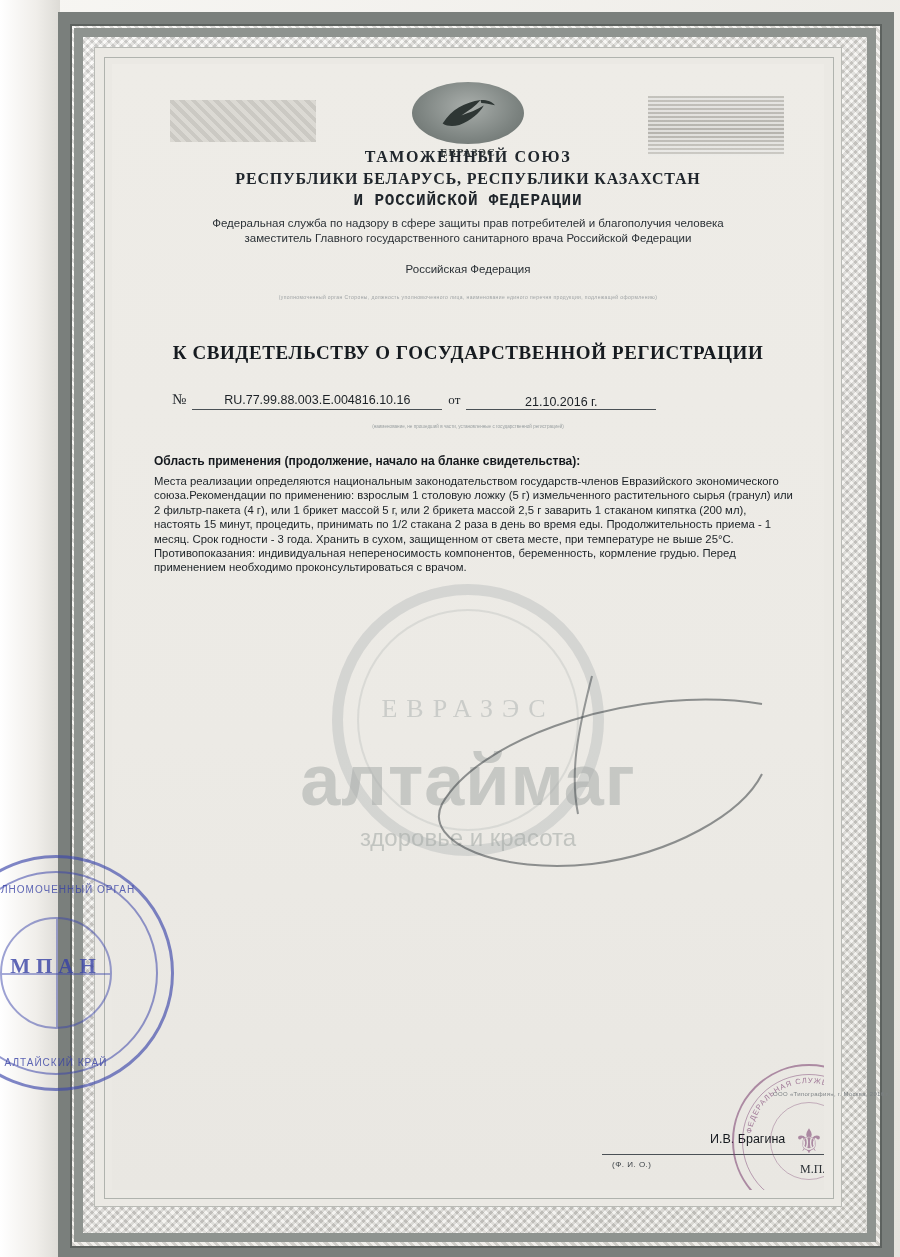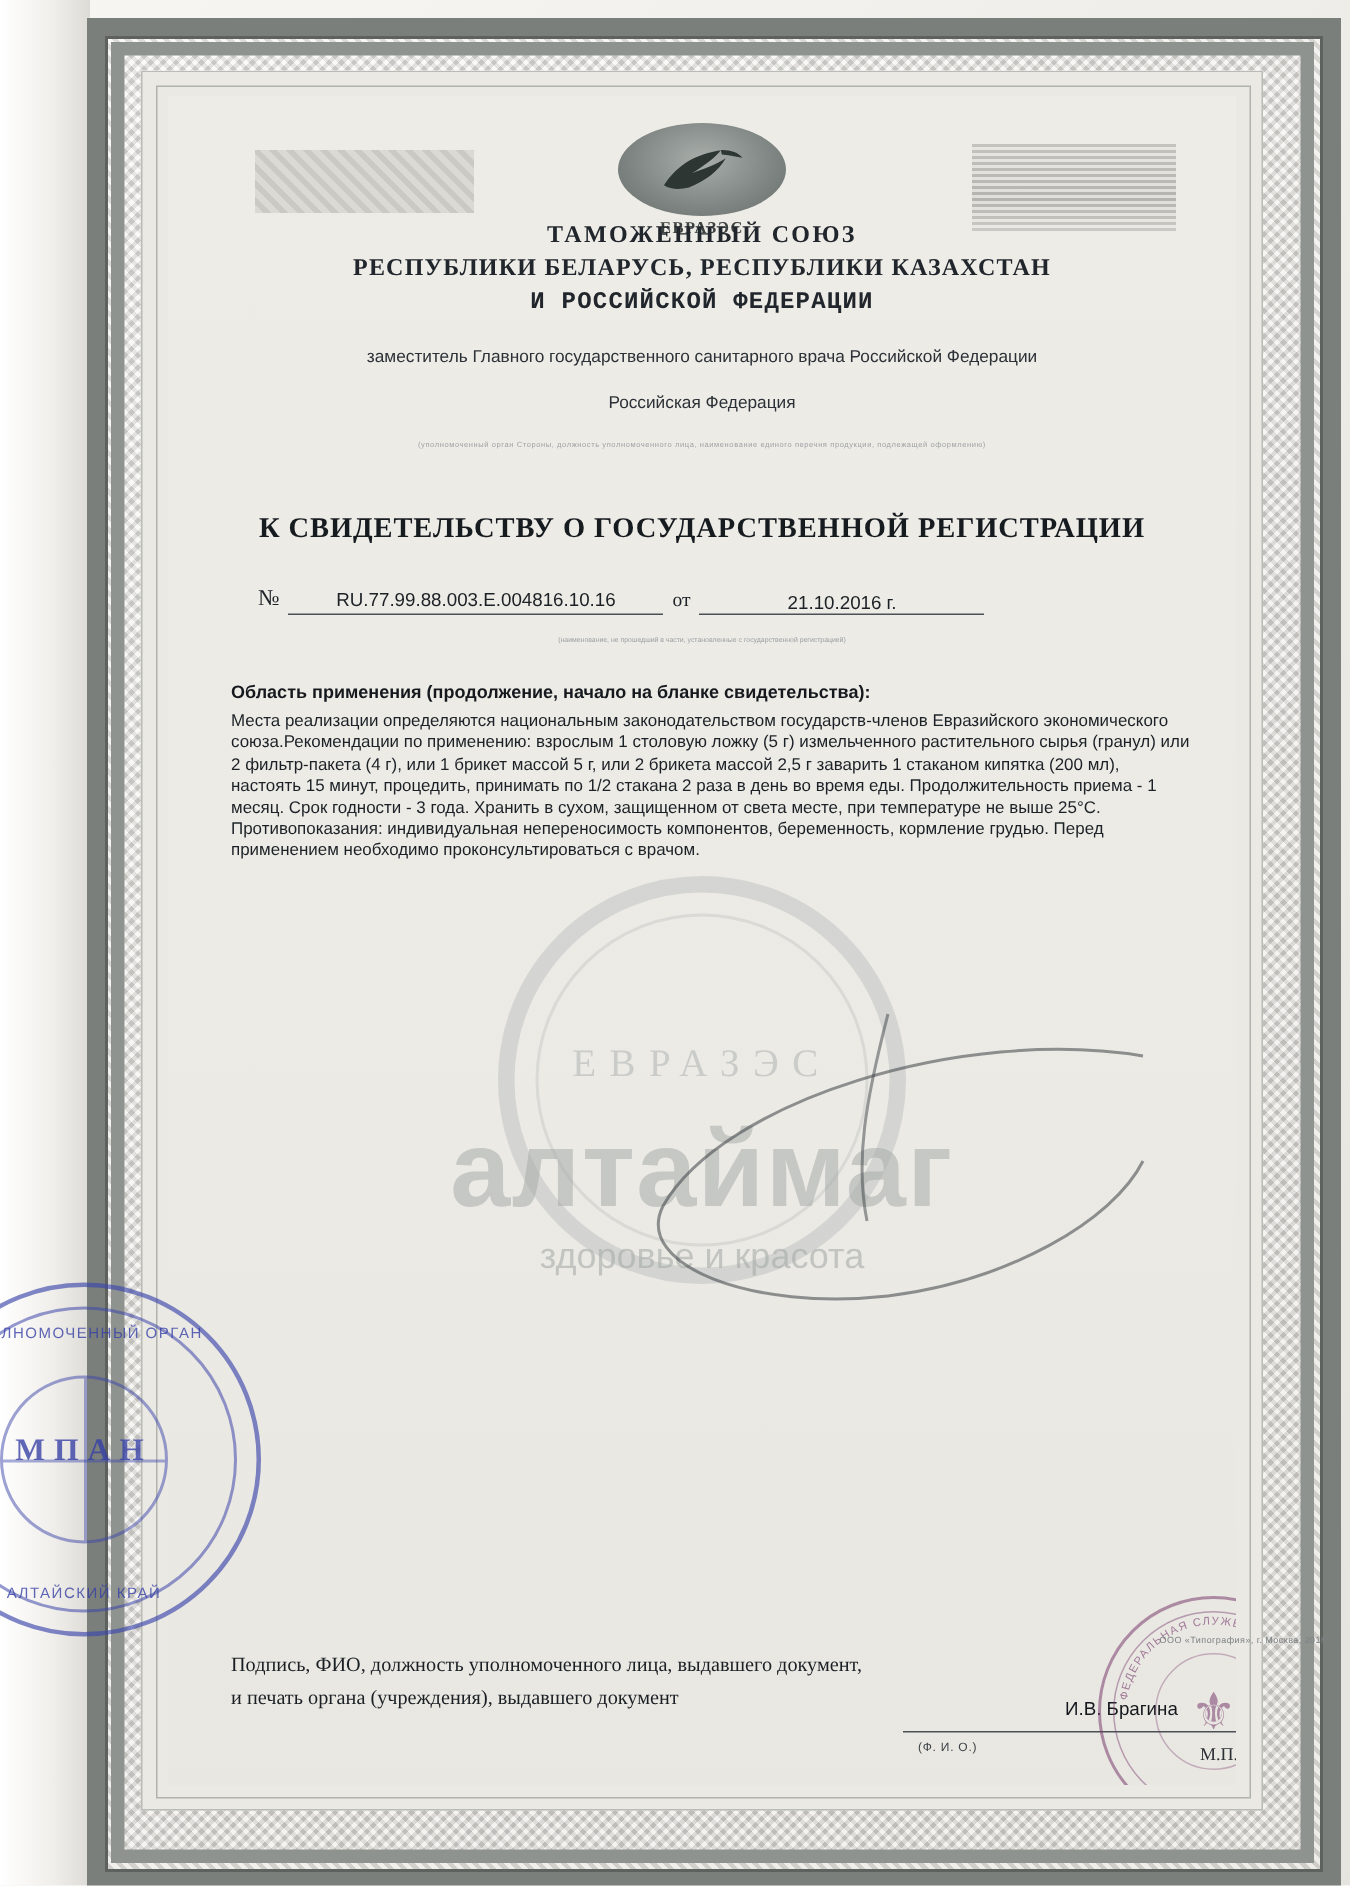--- a/index.html
+++ b/index.html
@@ -173,20 +173,21 @@
           <path d="M44 3 C50 4, 55 7, 57 11 C52 9, 48 7, 44 6 Z" fill="#2e3634"></path>
         </svg>
       </div>
       <div class="label">ЕВРАЗЭС</div>
     </div>
 
     <div class="hdr hdr1">ТАМОЖЕННЫЙ СОЮЗ</div>
     <div class="hdr hdr2">РЕСПУБЛИКИ БЕЛАРУСЬ, РЕСПУБЛИКИ КАЗАХСТАН</div>
     <div class="hdr hdr3">И РОССИЙСКОЙ ФЕДЕРАЦИИ</div>
 
+    <div class="sub" style="top:152px">Федеральная служба по надзору в сфере защиты прав потребителей и благополучия человека</div>
     <div class="sub" style="top:167px">заместитель Главного государственного санитарного врача Российской Федерации</div>
     <div class="sub" style="top:198px">Российская Федерация</div>
 
     <div class="microtext" style="top:230px">(уполномоченный орган Стороны, должность уполномоченного лица, наименование единого перечня продукции, подлежащей оформлению)</div>
 
     <div class="title2">К СВИДЕТЕЛЬСТВУ О ГОСУДАРСТВЕННОЙ РЕГИСТРАЦИИ</div>
 
     <div class="numrow">
       <span class="lbl">№</span>
       <span class="valbox">RU.77.99.88.003.Е.004816.10.16</span>
@@ -201,21 +202,20 @@
     <div class="wm-ring"></div>
     <div class="wm-ring-text">ЕВРАЗЭС</div>
     <div class="brand">алтаймаг</div>
     <div class="brand-sub">здоровье и красота</div>
 
     <svg class="scribble" viewBox="0 0 460 250">
       <path d="M420 40 C300 20, 140 70, 100 140 C80 180, 160 210, 250 200 C330 190, 400 150, 420 110" fill="none" stroke="rgba(60,66,70,.55)" stroke-width="2"></path>
       <path d="M250 12 C235 70, 228 110, 236 150" fill="none" stroke="rgba(60,66,70,.5)" stroke-width="2"></path>
     </svg>
 
-    <div class="sigtext">Подпись, ФИО, должность уполномоченного лица, выдавшего документ, и печать органа (учреждения), выдавшего документ</div>
     <div class="sigline"></div>
     <div class="fio">И.В. Брагина</div>
     <div class="fio-caption">(Ф. И. О.)</div>
     <div class="mp">М.П.</div>
 
     <div class="stamp-r">
       <span class="crest">⚜</span>
       <svg class="ringtxt" viewBox="0 0 150 150">
         <defs>
             <path id="rp" d="M75,75 m-58,0 a58,58 0 1,1 116,0 a58,58 0 1,1 -116,0"></path>

